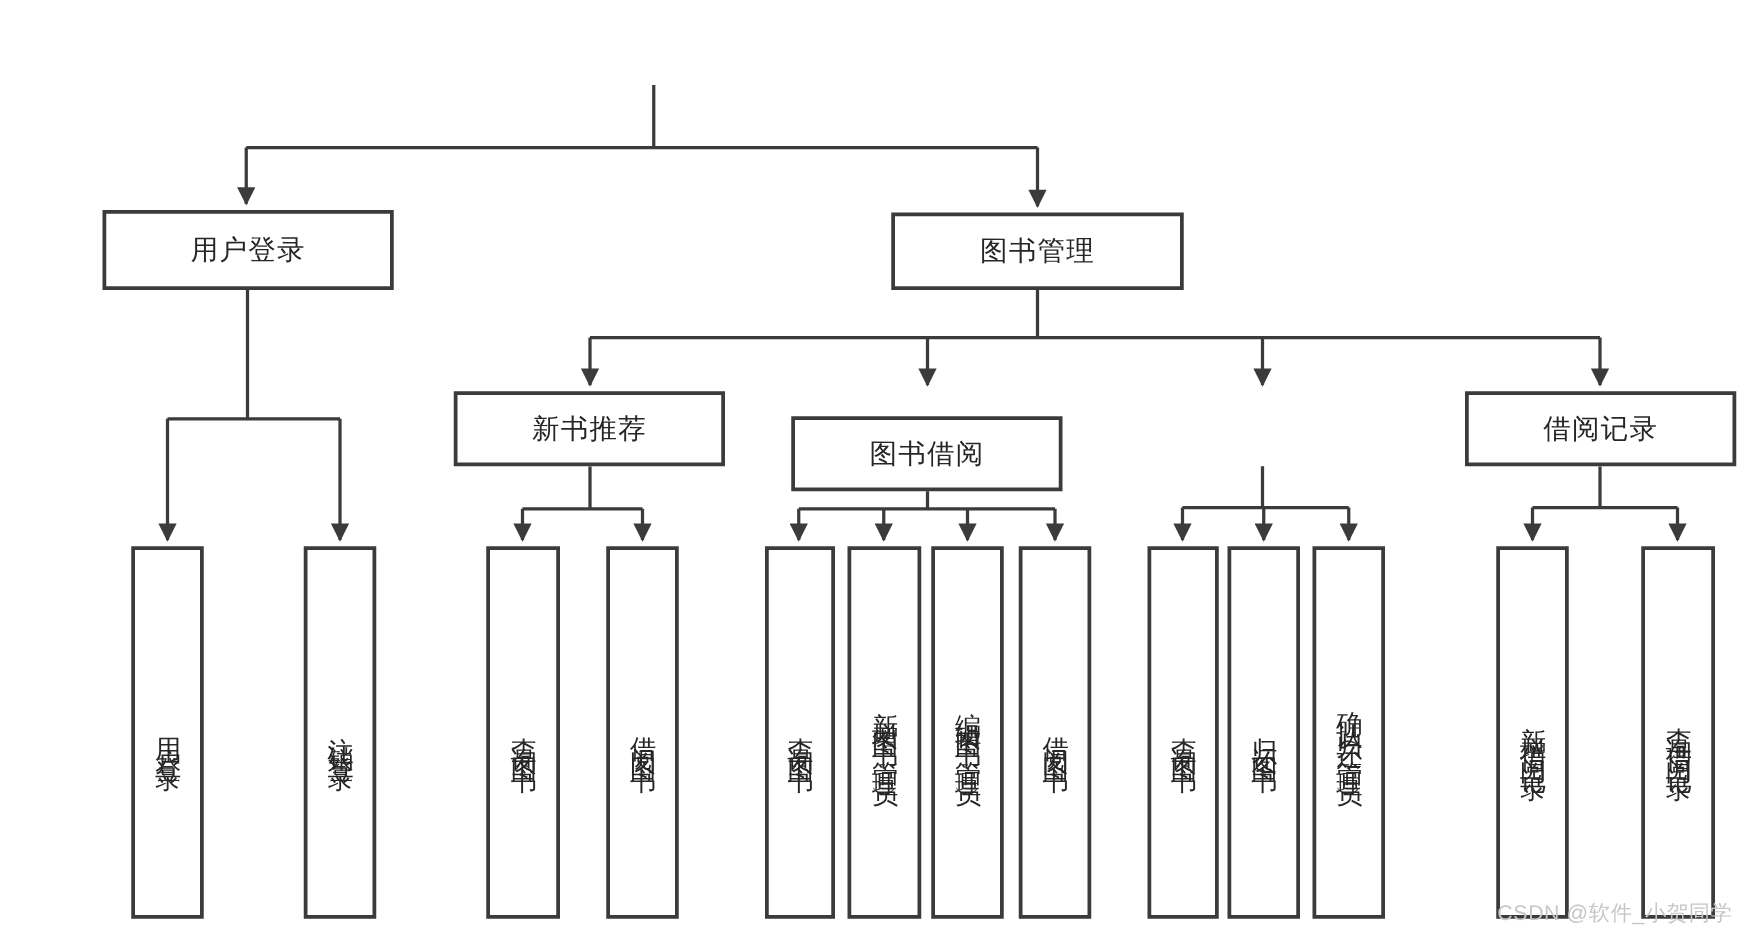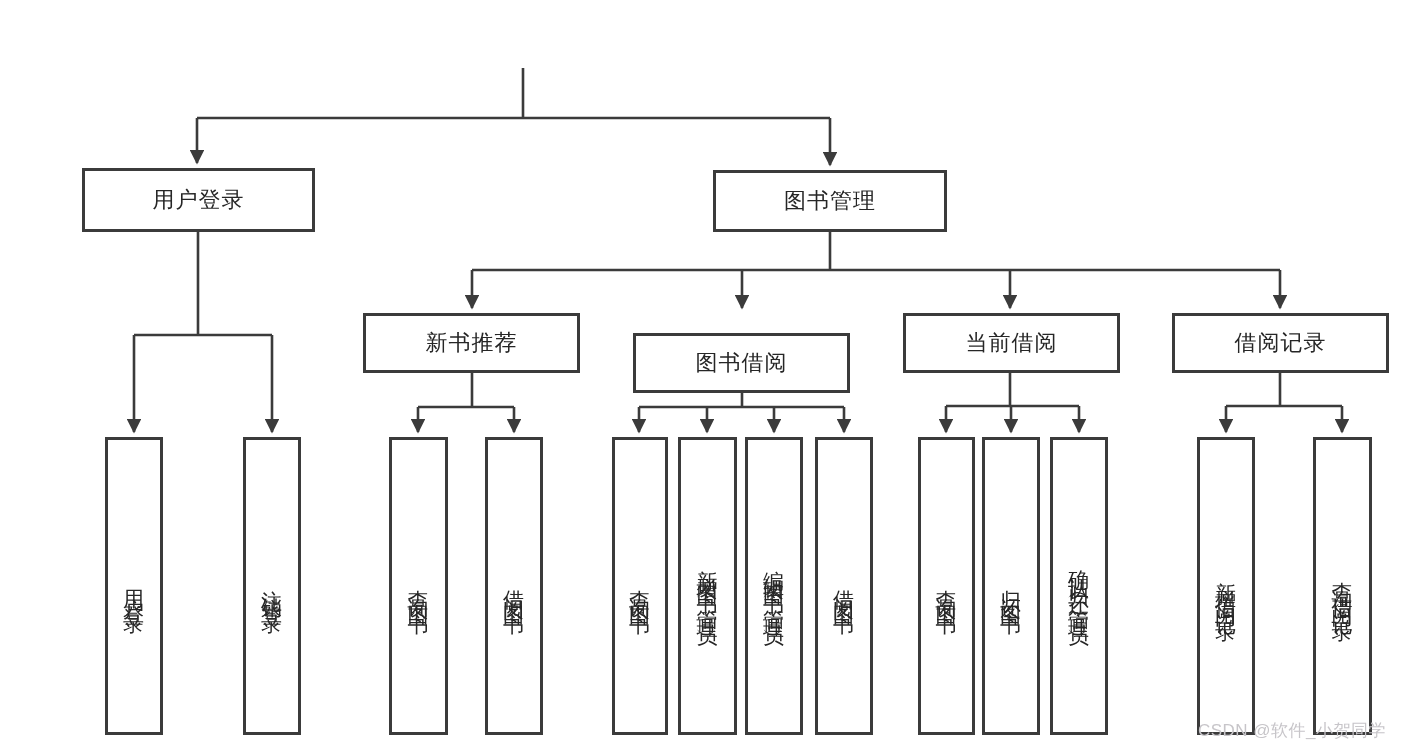--- a/index.html
+++ b/index.html
@@ -73,21 +73,20 @@
     <path d="M1226,406 V432" marker-end="url(#arrow)"></path>
     <path d="M1342,406 V432" marker-end="url(#arrow)"></path>
   </svg>
 
 
   <div class="node" style="left:82px;top:168px;width:233px;height:64px;">用户登录</div>
   <div class="node" style="left:713px;top:170px;width:234px;height:62px;text-align:center;">图书管理</div>
 
   <div class="node" style="left:363px;top:313px;width:217px;height:60px;">新书推荐</div>
   <div class="node" style="left:633px;top:313px;width:217px;height:60px;margin-top:20px;">图书借阅</div>
-  <div class="node" style="left:903px;top:313px;width:217px;height:60px;">当前借阅</div>
   <div class="node" style="left:1172px;top:313px;width:217px;height:60px;">借阅记录</div>
 
   <div class="node leaf" style="left:105px;top:437px;width:58px;height:298px;">用户登录</div>
   <div class="node leaf" style="left:243px;top:437px;width:58px;height:298px;">注销登录</div>
   <div class="node leaf" style="left:389px;top:437px;width:59px;height:298px;">查询图书</div>
   <div class="node leaf" style="left:485px;top:437px;width:58px;height:298px;">借阅图书</div>
   <div class="node leaf" style="left:612px;top:437px;width:56px;height:298px;">查询图书</div>
   <div class="node leaf" style="left:678px;top:437px;width:59px;height:298px;">新增图书（管理员）</div>
   <div class="node leaf" style="left:745px;top:437px;width:58px;height:298px;">编辑图书（管理员）</div>
   <div class="node leaf" style="left:815px;top:437px;width:58px;height:298px;">借阅图书</div>

